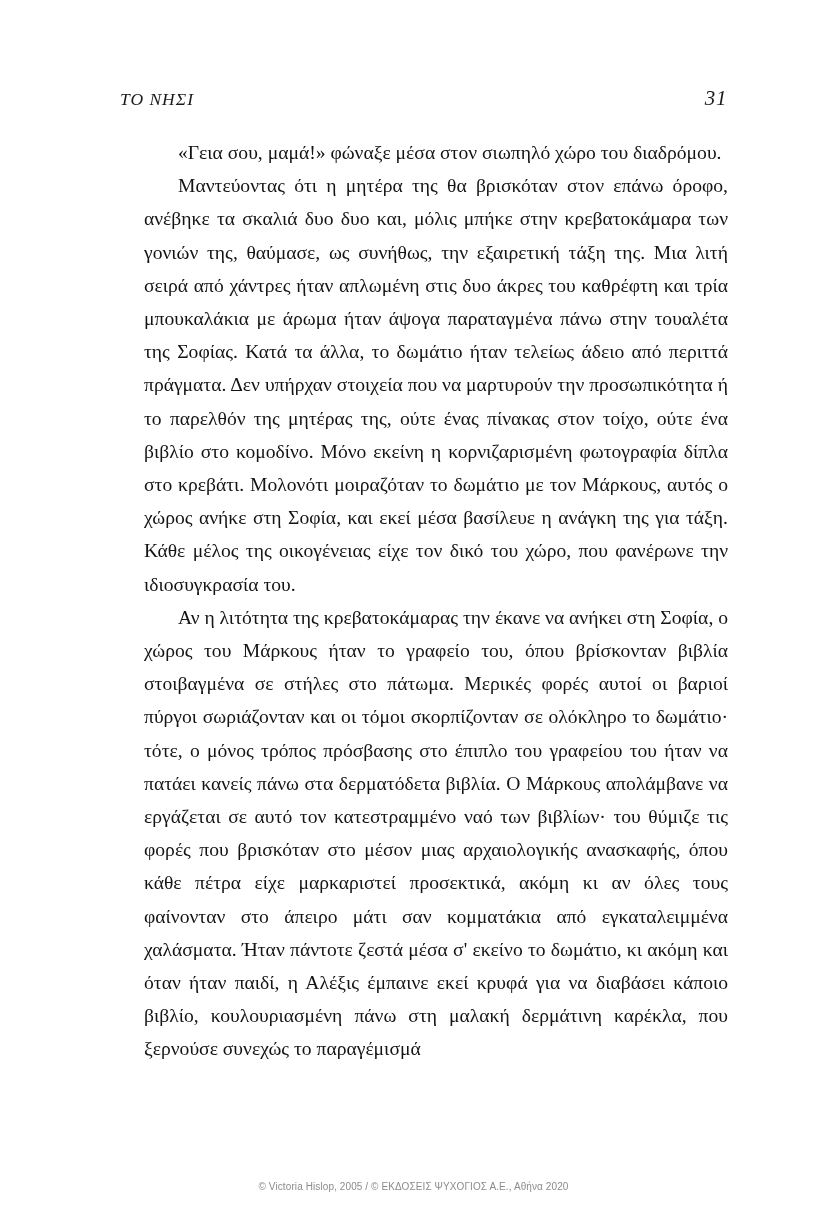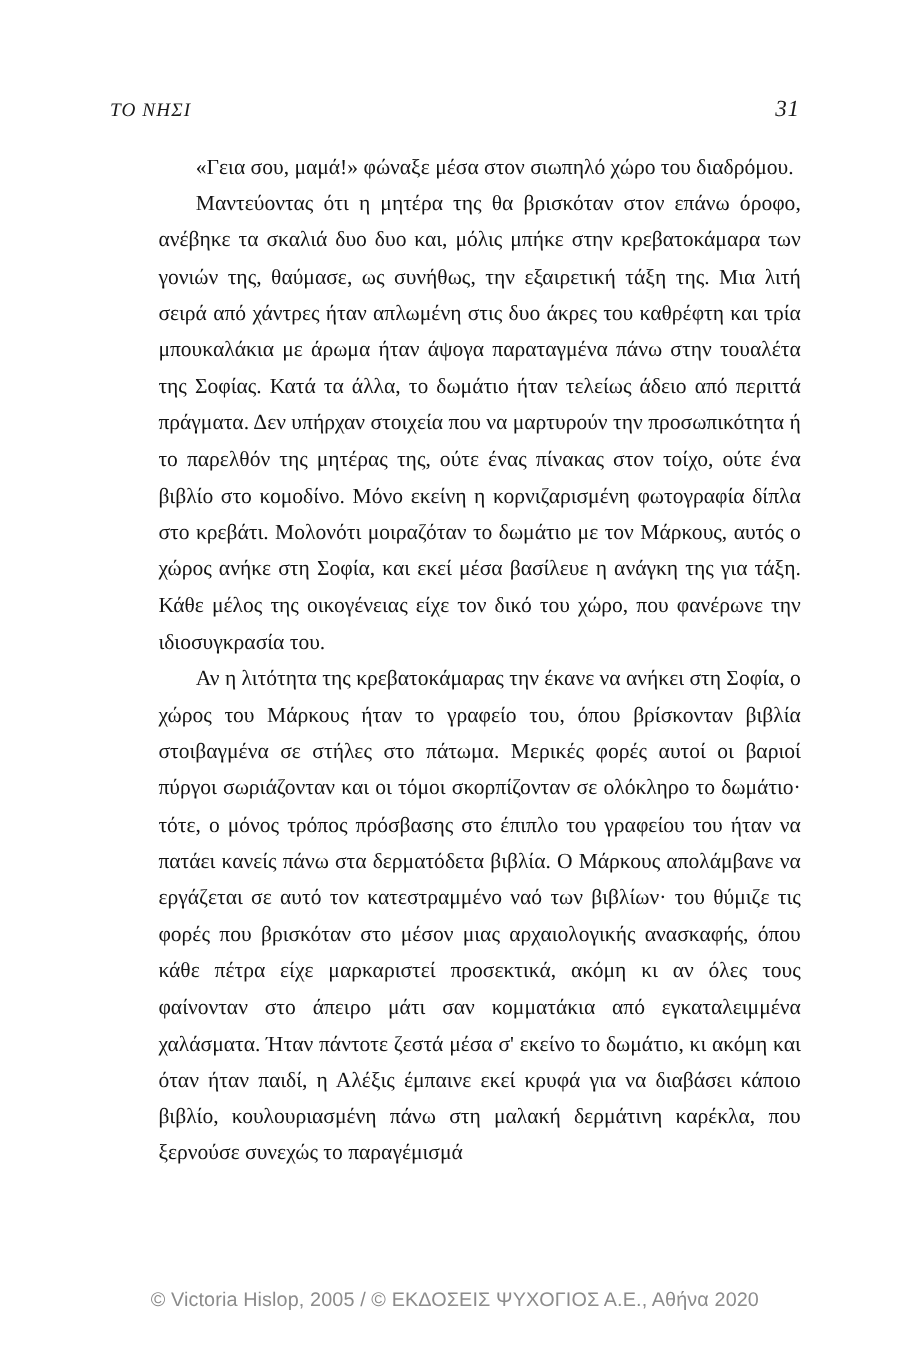--- a/index.html
+++ b/index.html
@@ -32,20 +32,21 @@
     align-items: baseline;
     justify-content: space-between;
     font-style: italic;
     font-size: 17.5px;
     letter-spacing: 0.6px;
     color: #1a1a1a;
   }
   .running-head .head-title {
     font-style: italic;
     letter-spacing: 1px;
+    margin-left: 20px;
   }
   .running-head .page-number {
     font-style: italic;
     font-size: 21px;
   }
   .body-text {
     position: absolute;
     top: 136px;
     left: 100px;
     width: 628px;
@@ -63,21 +64,21 @@
     text-indent: 34px;
     margin-left: 44px;
   }
   .footer {
     position: absolute;
     bottom: 36px;
     left: 0;
     width: 827px;
     text-align: center;
     font-family: "Liberation Sans", sans-serif;
-    font-size: 18px;
+    font-size: 10px;
     color: #8b8b8b;
     letter-spacing: 0.1px;
   }
 </style>
 </head>
 <body>
 
 <div class="page">
 
   <div class="running-head">

